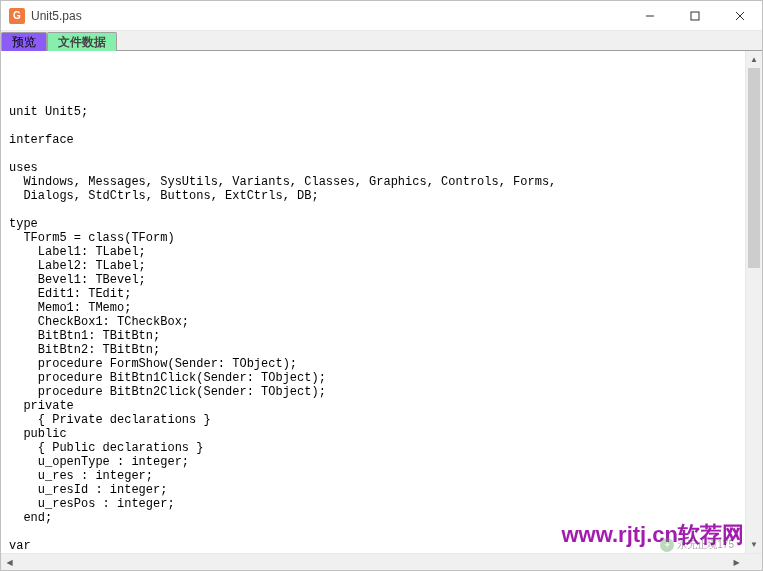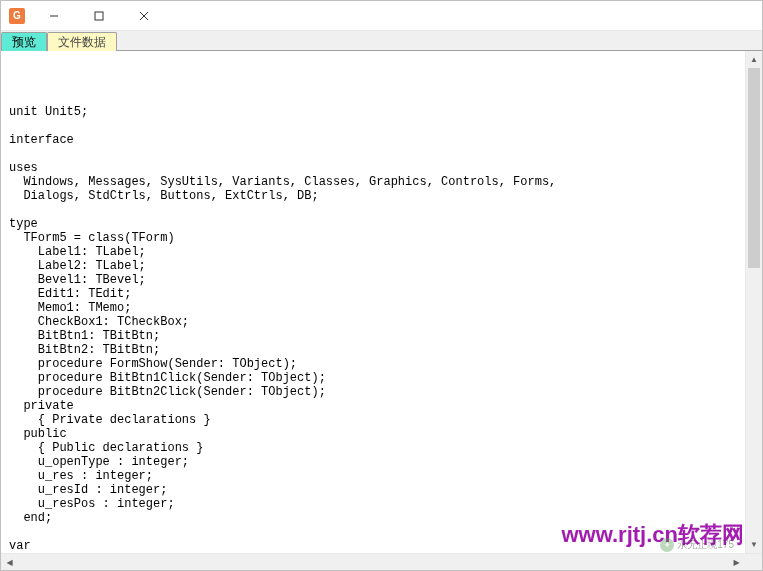--- a/index.html
+++ b/index.html
@@ -71,26 +71,27 @@
       background: #ffffff;
       margin-right: 0px;
       position: relative;
       top: 1px;
       border-top-left-radius: 2px;
       border-top-right-radius: 2px;
       height: 19px;
       line-height: 15px;
     }
     .tab.active {
-      background: #5eead4;
+      background: #8b5cf6;
       z-index: 2;
     }
     .tab.inactive {
-      background: #fef9c3;
+      background: #86efac;
       color: #444;
+      font-weight: bold;
     }
     .content-area {
       flex: 1;
       display: flex;
       position: relative;
       overflow: hidden;
       border-top: none;
     }
     .code-view {
       flex: 1;
@@ -186,20 +187,21 @@
       justify-content: center;
       font-size: 9px;
       color: rgba(255,255,255,0.7);
     }
   </style>
 </head>
 <body>
 
 <div class="titlebar">
   <div class="app-icon">G</div>
+  <div class="title-text">Unit5.pas</div>
   <div class="win-controls">
     <div class="win-btn">
       <svg width="10" height="10">
           <line x1="1" y1="5" x2="9" y2="5" stroke-width="1"></line>
         </svg>
     </div>
     <div class="win-btn">
       <svg width="10" height="10">
           <rect x="1" y="1" width="8" height="8" fill="none" stroke-width="1"></rect>
         </svg>

